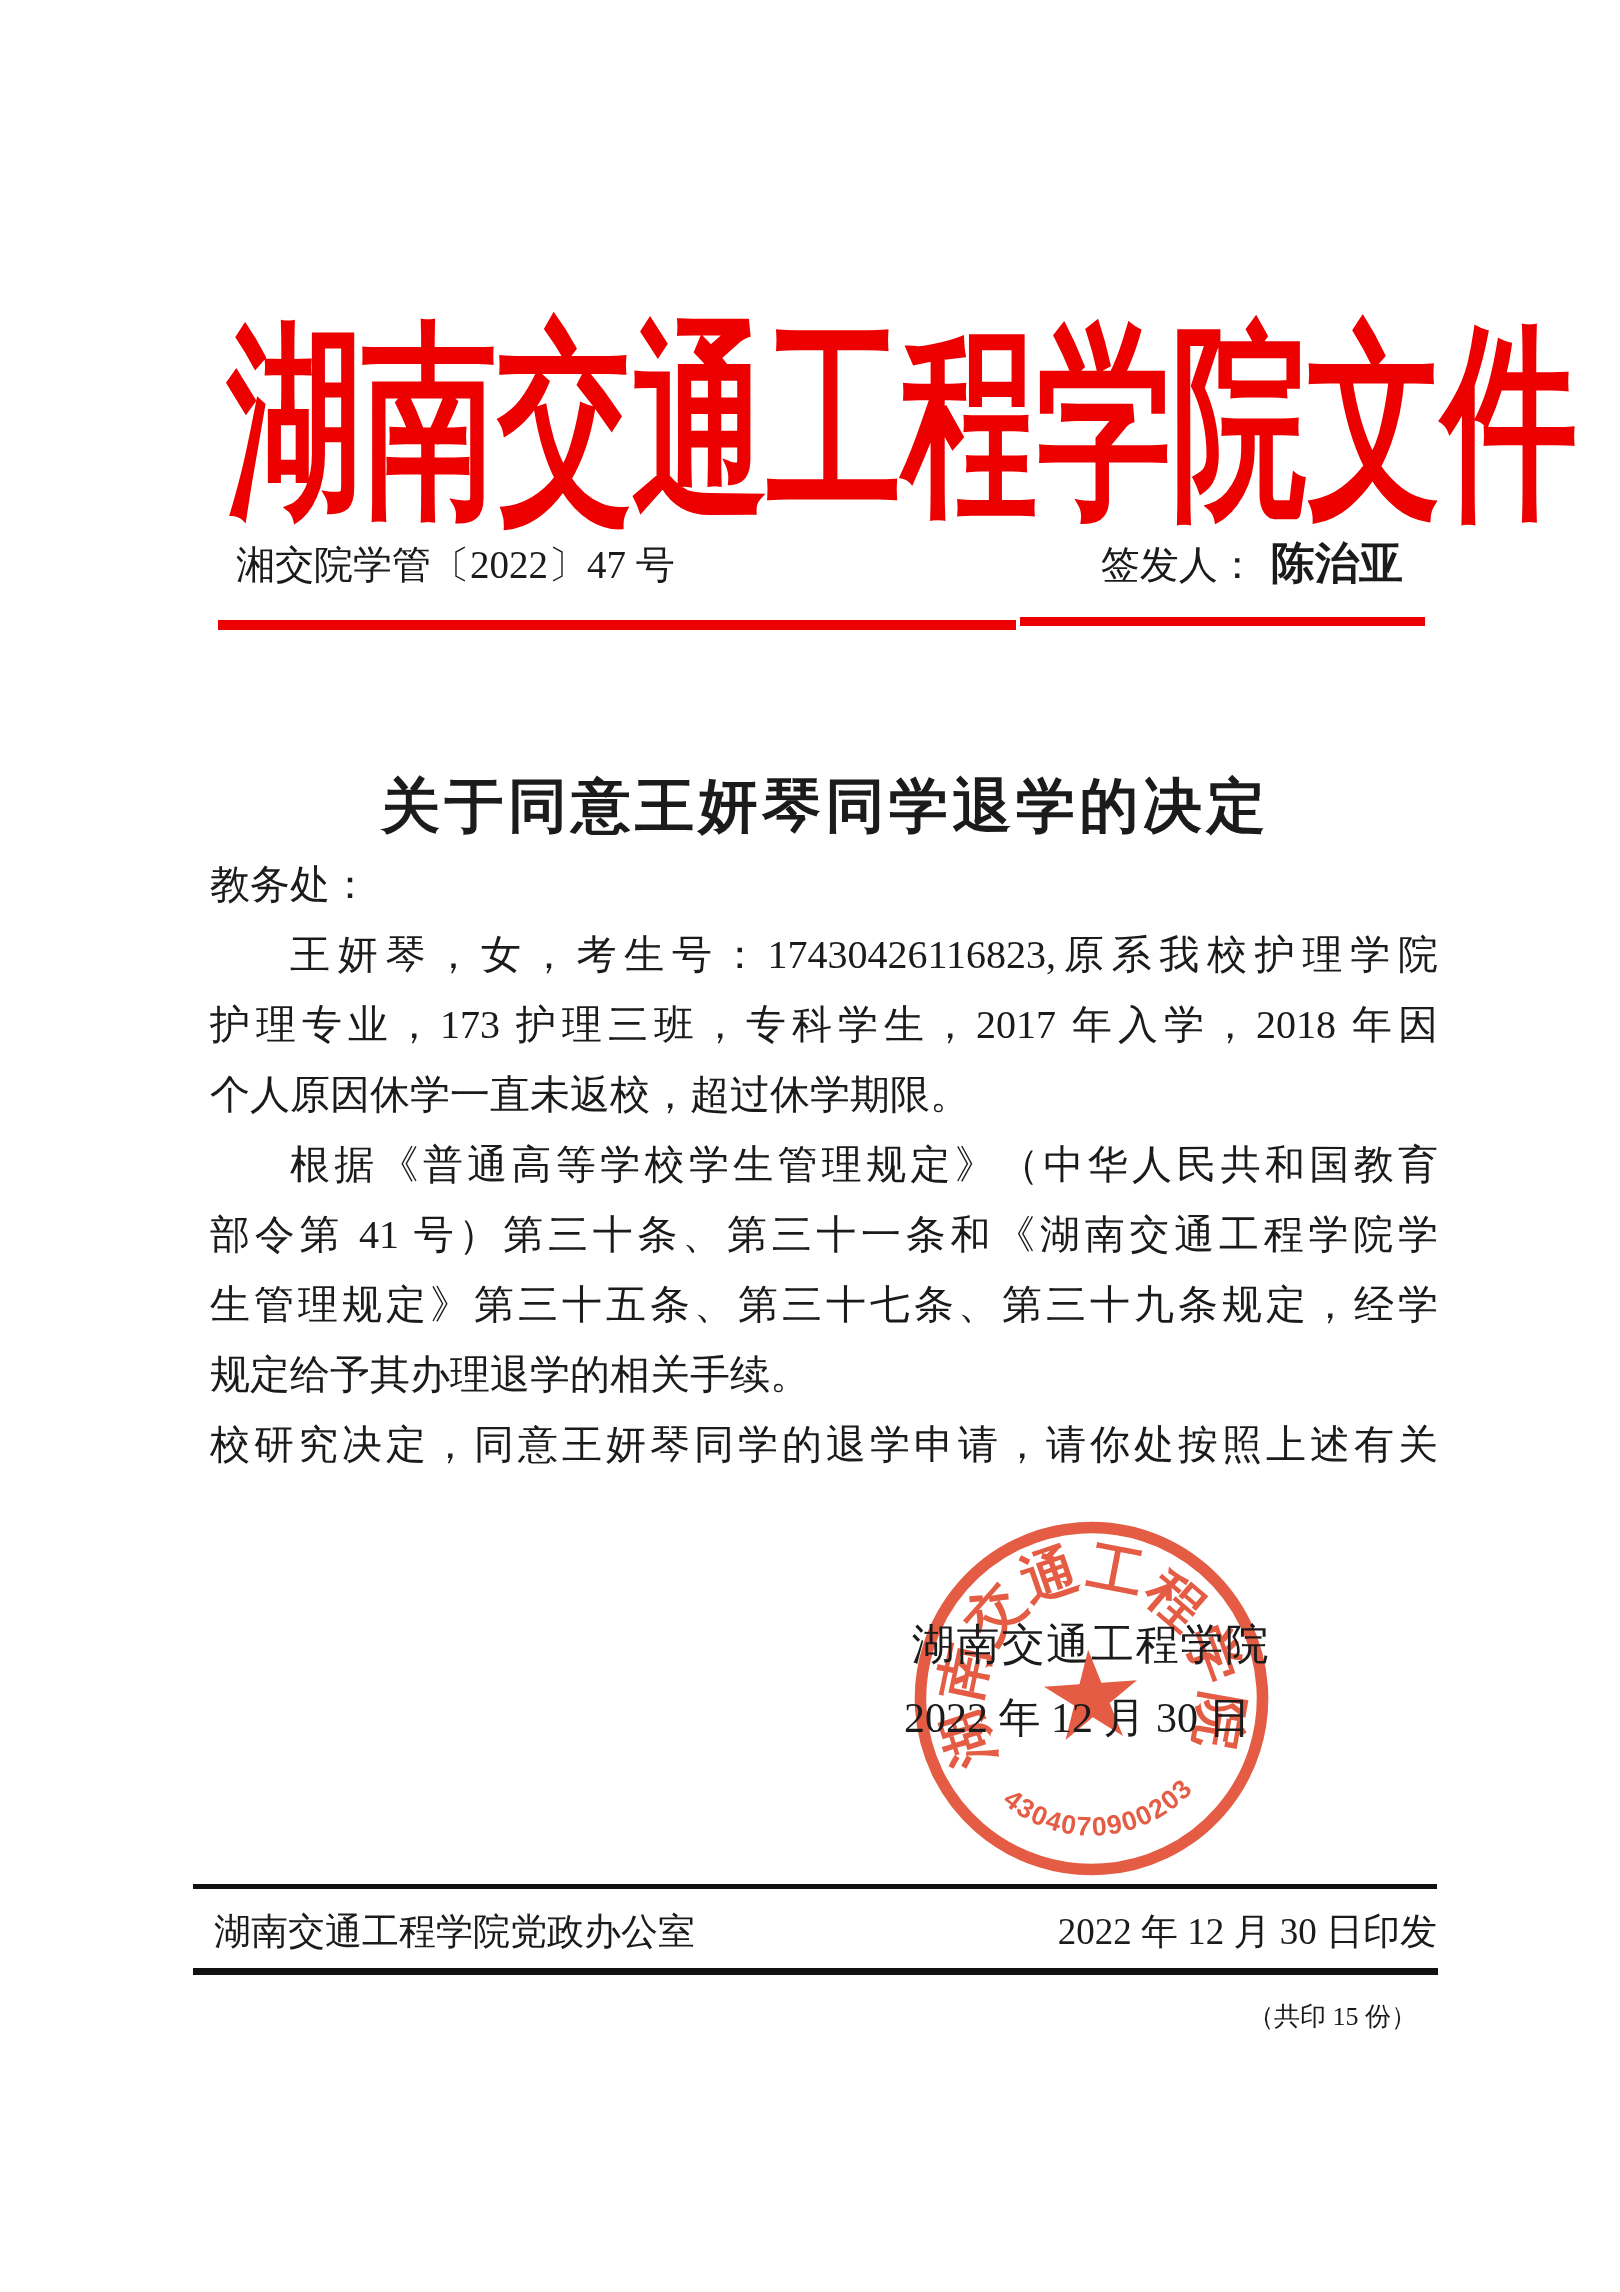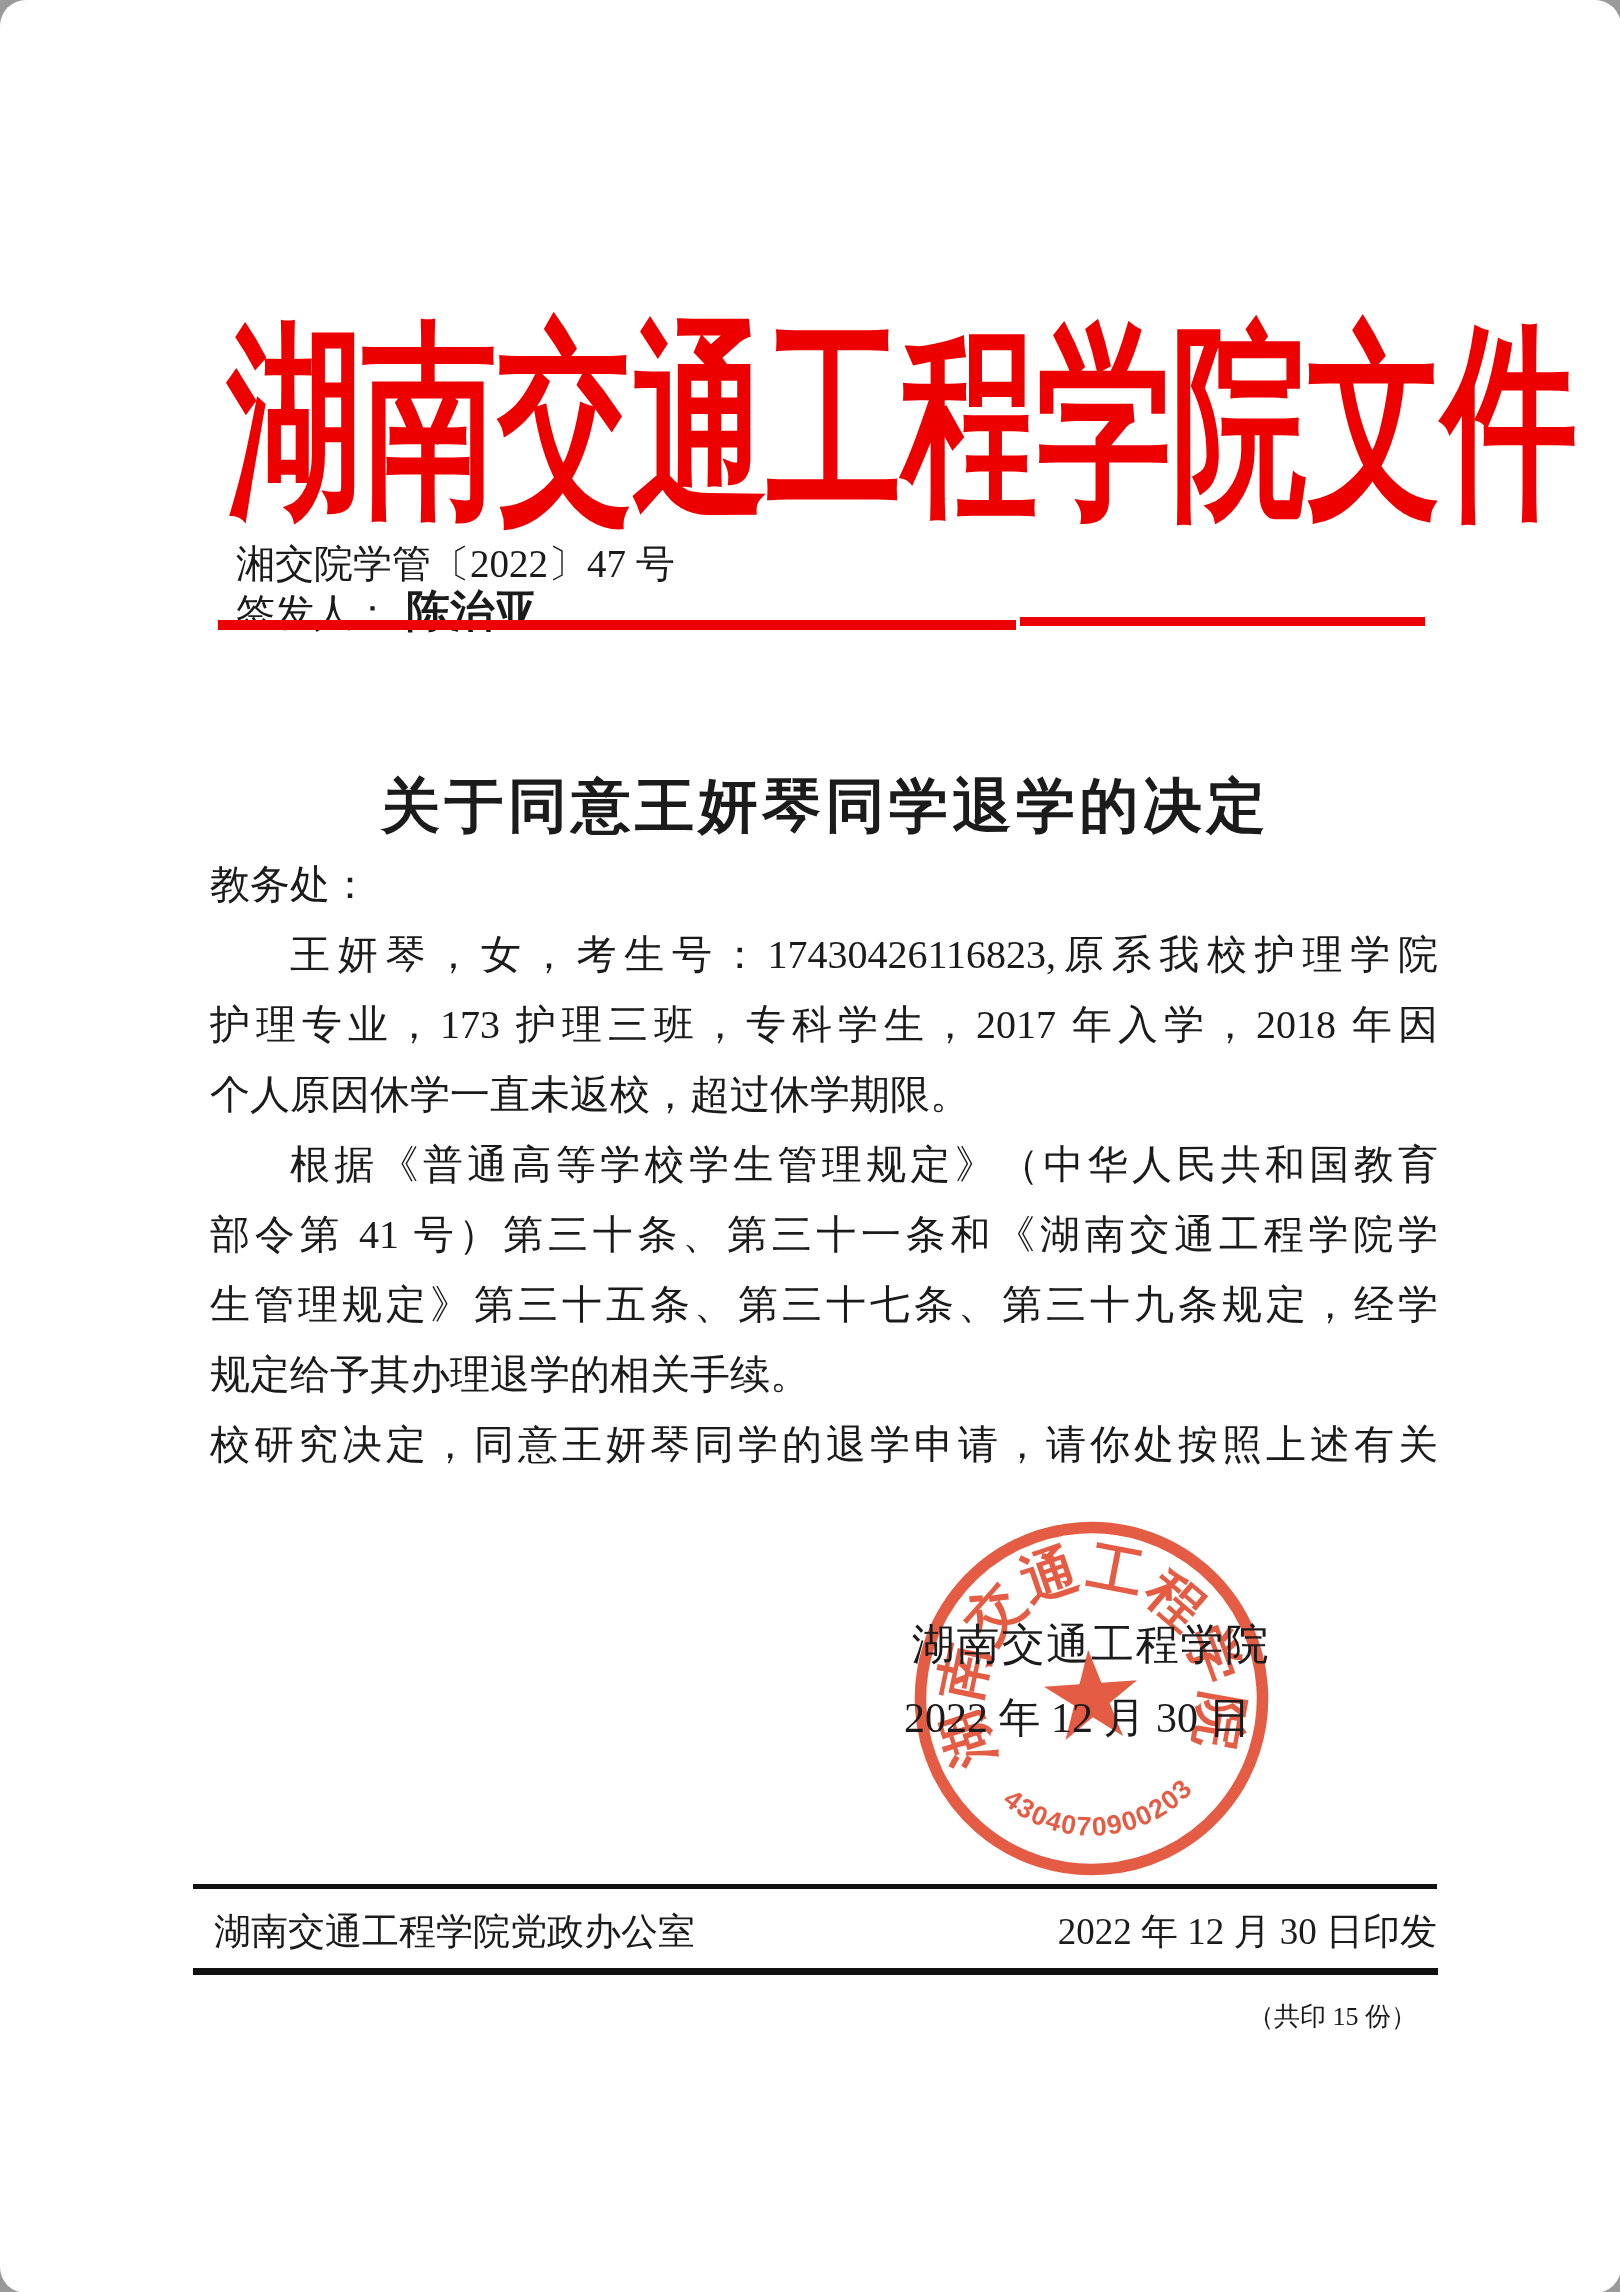--- a/index.html
+++ b/index.html
@@ -1,33 +1,33 @@
 <!DOCTYPE html>
 <html style="font-size:14.3px"><head>
 <meta charset="utf-8">
 <style>
   * { margin:0; padding:0; box-sizing:border-box; }
   html,body { background:#9a9a9a; }
   .page {
     position:relative; width:1621px; height:2293px; margin:0 auto;
     background:#ffffff; overflow:hidden;
-    font-family:"Liberation Serif","DejaVu Serif",serif; color:#1b1b1b;border-radius:26px;
+    font-family:"Liberation Serif","DejaVu Serif",serif; color:#1b1b1b;
   }
   
   .org-title {
     position:absolute; left:227px; top:356px; width:1239px; height:135px;
     line-height:135px; font-size:135px; font-weight:bold; color:#ed0000;
     text-align:center; white-space:nowrap; transform:scaleY(1.55);
     transform-origin:50% 50%;
   }
   
   .header-row {
     position:absolute; left:236px; top:540px; width:1199px;
     display:flex; justify-content:space-between; align-items:baseline;
-    font-size:39px; line-height:48px; white-space:nowrap;flex-direction:column;
+    font-size:39px; line-height:48px; white-space:nowrap;
   }
   .issuer { padding-right:32px; }
   .issuer-name { font-size:44px; font-weight:bold; margin-left:14.3px; }
   
   .redline { position:absolute; background:#ed0000; }
   .redline-a { left:218px; top:620px; width:798px; height:9.8px; }
   .redline-b { left:1020px; top:617px; width:405px; height:9px; }
   
   .doc-title {
     position:absolute; left:212px; top:724px; width:1227px;

